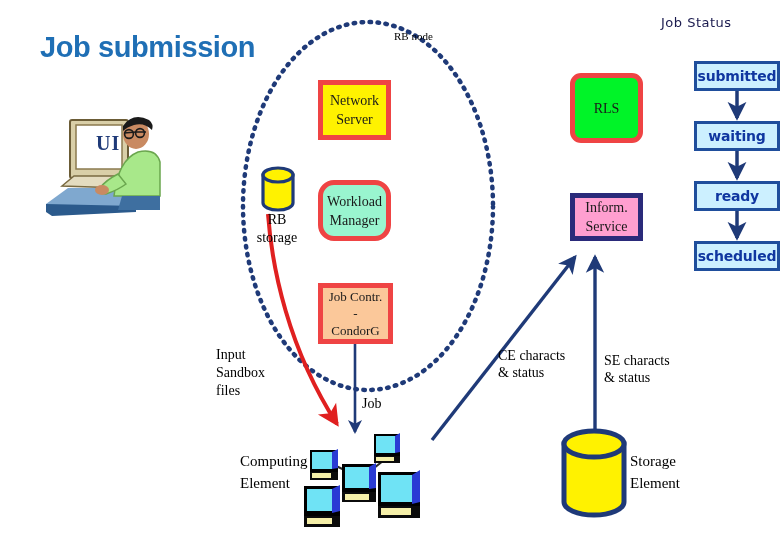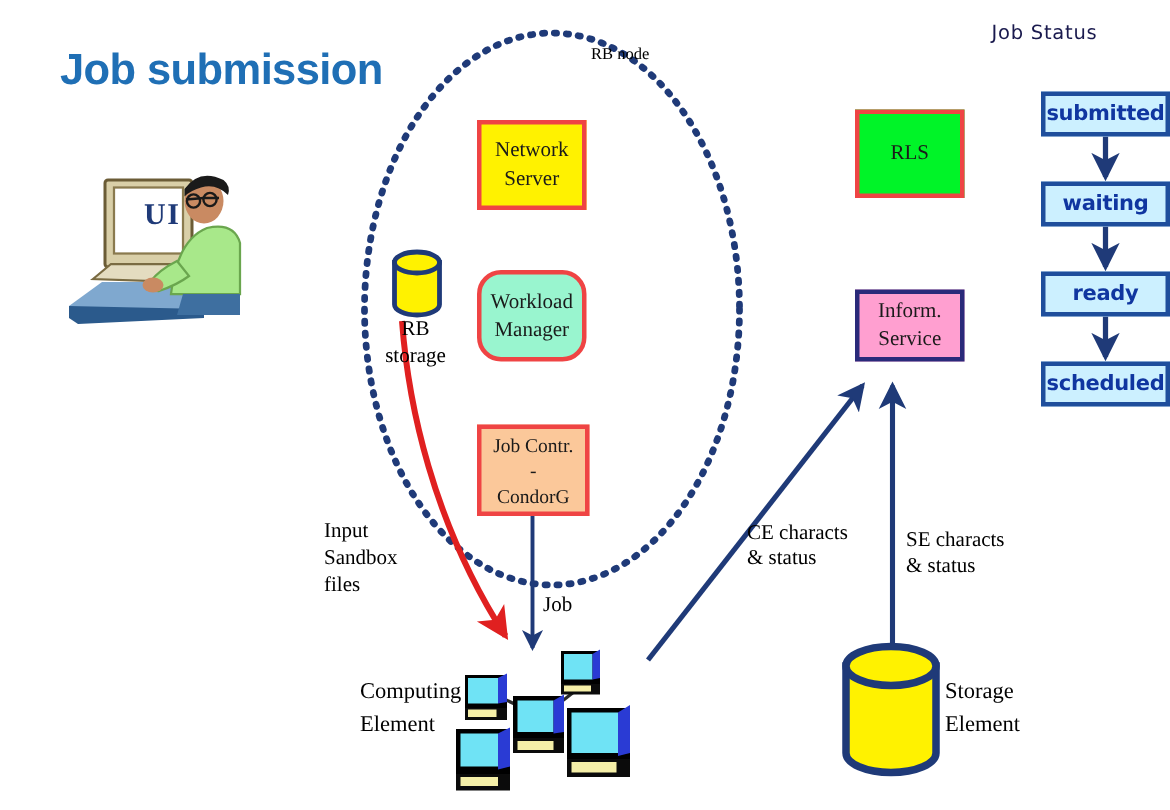--- a/index.html
+++ b/index.html
@@ -100,21 +100,21 @@
     letter-spacing: -0.2px;
   }
   #status-submitted { top: 61px; }
   #status-waiting   { top: 121px; }
   #status-ready     { top: 181px; }
   #status-scheduled { top: 241px; text-align: right; }
 
   
   .comp-box {
     box-sizing: border-box;
-    border: 3px solid #ef4444;
+    border: 5px solid #ef4444;
     display: flex;
     flex-direction: column;
     align-items: center;
     justify-content: center;
     font-family: "Liberation Serif", "DejaVu Serif", serif;
     font-size: 14px;
     color: #1a1a1a;
     line-height: 19px;
     text-align: center;
     white-space: pre-line;
@@ -132,22 +132,23 @@
   }
   #box-job-controller {
     left: 318px; top: 283px;
     width: 75px; height: 61px;
     background: #FBC89A;
     font-size: 13px;
     line-height: 17px;
   }
   #box-rls {
     left: 570px; top: 73px;
-    width: 73px; height: 59px;
+    width: 73px; height: 70px;
     background: #00F428;
+    border-radius: 11px;
   }
   #box-inform-service {
     left: 570px; top: 193px;
     width: 73px; height: 48px;
     background: #FF9FD0;
     border-color: #2A2A7A;
   }
 
   
   #vector-layer {

